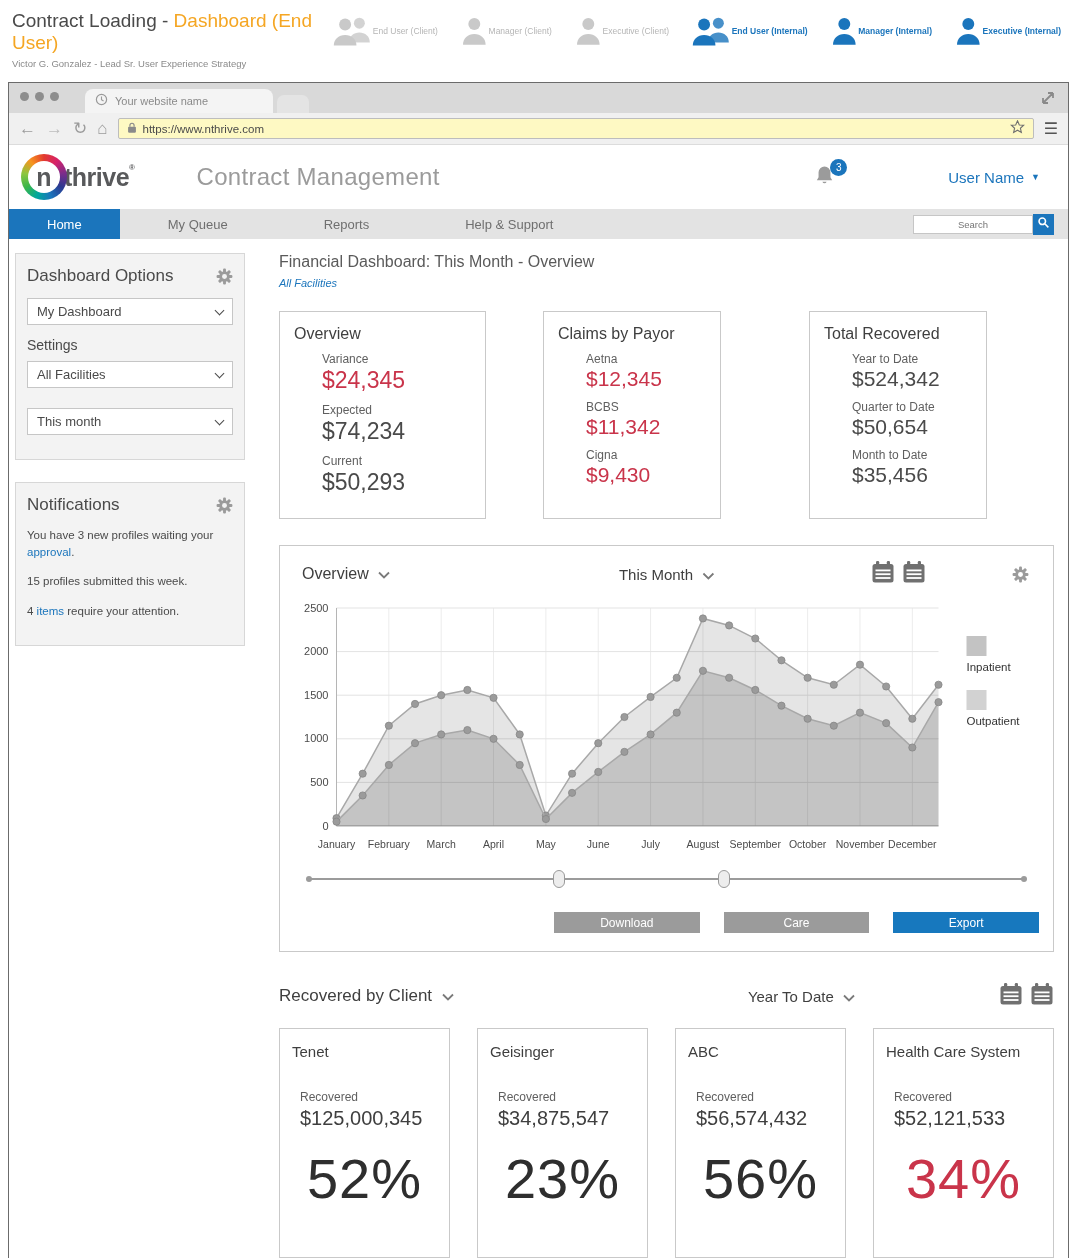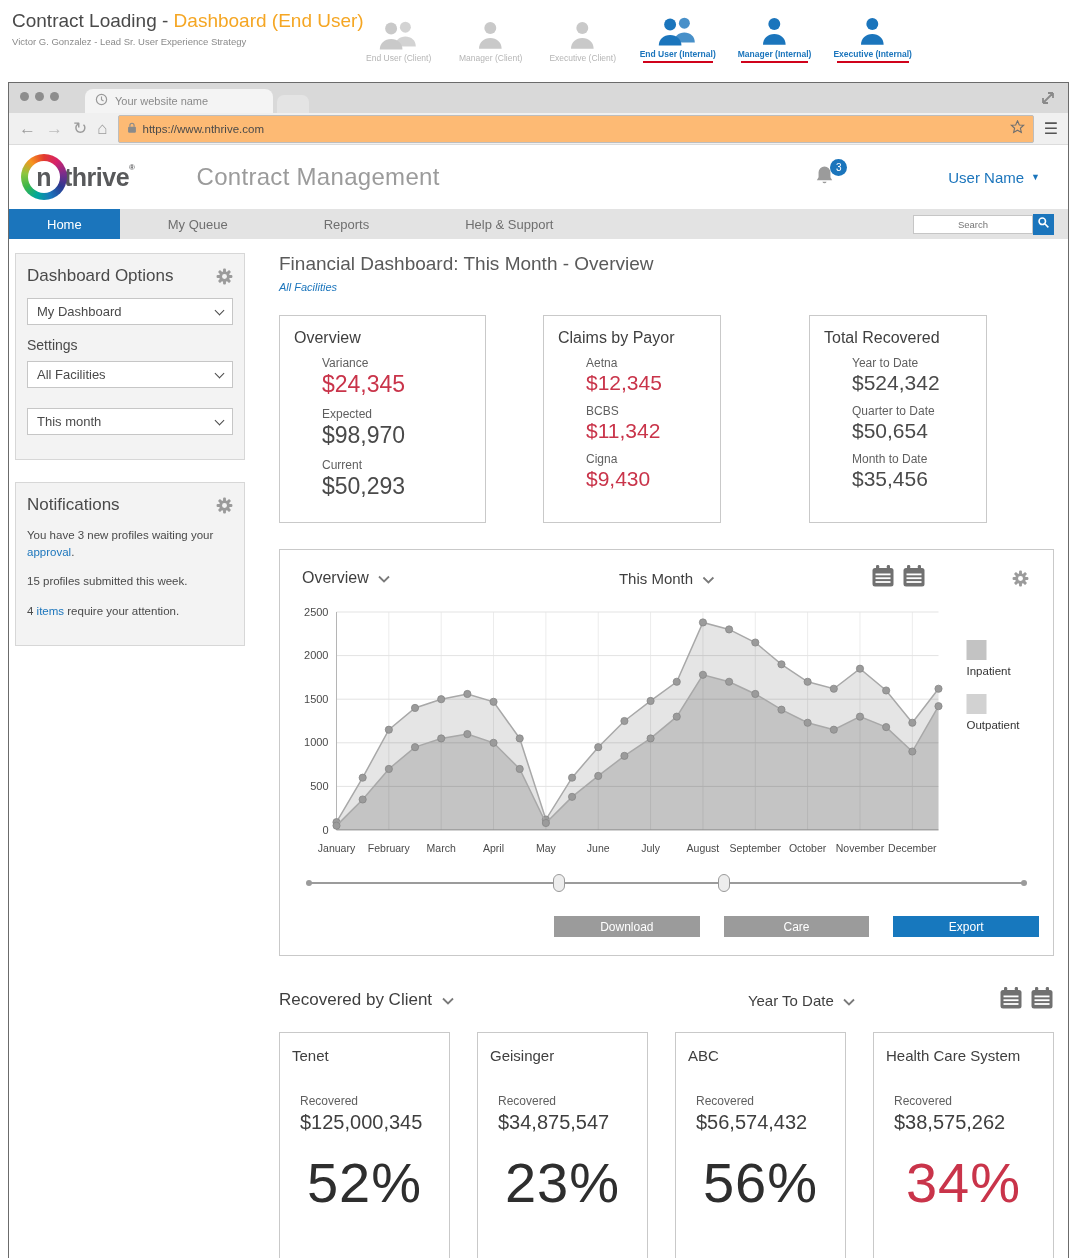--- a/index.html
+++ b/index.html
@@ -1,25 +1,25 @@
 <!DOCTYPE html>
 <html><head>
 <meta charset="utf-8">
 <style>
   *{margin:0;padding:0;box-sizing:border-box;}
   html,body{background:#fff;}
   body{width:1077px;font-family:"Liberation Sans",sans-serif;color:#4a4a4a;}
 
   
-  .meta-header{display:flex;justify-content:flex-start;align-items:flex-start;padding:10px 14px 6px 12px;height:78px;}
+  .meta-header{display:flex;justify-content:space-between;align-items:flex-start;padding:10px 14px 6px 12px;height:78px;}
   .meta-title{font-size:19px;color:#4a4a4a;}
   .meta-title .hl{color:#f5a623;}
   .meta-subtitle{font-size:9.5px;color:#8a8a8a;margin-top:4px;}
   .personas{display:flex;align-items:flex-end;gap:22px;padding:2px 2px 0 0;}
-  .persona{display:flex;flex-direction:column;align-items:center;min-width:70px;}
+  .persona{display:flex;flex-direction:row;align-items:center;min-width:70px;}
   .persona-icon{height:34px;display:flex;align-items:flex-end;justify-content:center;}
   .persona-icon svg{height:31px;}
   .persona.client{color:#c9c9c9;}
   .persona.internal{color:#1b75bc;}
   .persona-label{font-size:8.5px;margin-top:3px;white-space:nowrap;}
   .persona.client .persona-label{color:#b5b5b5;}
   .persona.internal .persona-label{color:#1b75bc;font-weight:bold;}
   .persona-underline{width:92%;height:2px;background:#d0021b;margin-top:2px;}
 
   
@@ -30,21 +30,21 @@
   .tab{margin-left:76px;width:188px;height:24px;background:#f4f4f4;border-radius:8px 8px 0 0;display:flex;align-items:center;gap:7px;padding:0 10px;}
   .tab svg{width:13px;height:13px;}
   .tab-title{font-size:11px;color:#8a8a8a;white-space:nowrap;}
   .tab-stub{width:32px;height:18px;background:#e4e4e4;border-radius:7px 7px 0 0;margin-left:4px;}
   .expand-ico{position:absolute;right:10px;top:5px;width:20px;height:20px;}
   .expand-ico svg{width:20px;height:20px;}
 
   .urlrow{height:32px;background:#f0f0f0;display:flex;align-items:center;padding:0 10px;gap:10px;border-bottom:1px solid #dcdcdc;}
   .nav-ico{color:#9b9b9b;font-size:17px;line-height:1;}
   .nav-ico.fwd{color:#bdbdbd;}
-  .url-field{flex:1;height:28px;background:#fdba74;border:1px solid #bdbdbd;border-radius:2px;display:flex;align-items:center;padding:0 8px;gap:6px;}
+  .url-field{flex:1;height:21px;background:#fef9c3;border:1px solid #bdbdbd;border-radius:2px;display:flex;align-items:center;padding:0 8px;gap:6px;}
   .url-field svg{width:10px;height:13px;flex:none;}
   .url-text{font-size:11.5px;color:#4a4a4a;flex:1;}
   .star-ico svg{width:15px;height:14px;}
   .menu-ico{color:#555;font-size:16px;}
 
   
   .app-header{height:64px;background:#fff;display:flex;align-items:center;padding:0 22px 0 12px;}
   .logo{display:flex;align-items:center;}
   .ring{width:46px;height:46px;border-radius:50%;position:relative;flex:none;
     background:conic-gradient(#e23a2e,#d6216b,#7b2d8b,#2b3990,#1b75bc,#00a79d,#39b54a,#8dc63f,#f7941e,#e23a2e);}
@@ -78,21 +78,21 @@
   .gear svg{width:17px;height:17px;}
   .gear-hole{fill:#f3f3f3;}
   .chart-head .gear-hole,.recovered-head .gear-hole{fill:#fff;}
   .select{height:27px;background:#fff;border:1px solid #c6c6c6;display:flex;align-items:center;justify-content:space-between;padding:0 9px;font-size:13px;color:#4a4a4a;margin-bottom:12px;cursor:pointer;}
   .chev{width:7px;height:7px;border-right:1.7px solid #4a4a4a;border-bottom:1.7px solid #4a4a4a;transform:rotate(45deg);margin-top:-3px;flex:none;}
   .settings-label{font-size:14px;margin:4px 0 8px;}
   .note{font-size:11.5px;line-height:1.45;margin-bottom:13px;color:#4a4a4a;}
   .note a{color:#1b75bc;text-decoration:none;cursor:pointer;}
 
   main{flex:1;margin-left:34px;min-width:0;}
-  .main-title{font-size:19px;color:#5a5a5a;font-weight:400;}
+  .main-title{font-size:16px;color:#5a5a5a;font-weight:400;}
   .facilities-link{font-size:11px;color:#1b75bc;font-style:italic;margin-top:6px;display:inline-block;text-decoration:none;}
 
   .cards-row{display:flex;margin-top:20px;}
   .scard{background:#fff;border:1px solid #c9c9c9;padding:13px 14px 22px;}
   .scard:nth-child(1){width:207px;margin-right:57px;}
   .scard:nth-child(2){width:178px;margin-right:88px;}
   .scard:nth-child(3){width:178px;}
   .scard-title{font-size:16px;margin-bottom:6px;color:#3f3f3f;}
   .metric{margin:9px 0 0 28px;}
   .m-label{font-size:12px;color:#5f5f5f;}
@@ -357,21 +357,21 @@
 
       <div class="cards-row">
           <div class="scard">
        <div class="scard-title">Overview</div>
             <div class="metric">
        <div class="m-label">Variance</div>
        <div class="m-value red">$24,345</div>
      </div>
             <div class="metric">
        <div class="m-label">Expected</div>
-       <div class="m-value">$98,970</div>
+       <div class="m-value">$74,234</div>
      </div>
             <div class="metric">
        <div class="m-label">Current</div>
        <div class="m-value">$50,293</div>
      </div>
      </div>
           <div class="scard">
        <div class="scard-title">Claims by Payor</div>
             <div class="metric">
        <div class="m-label">Aetna</div>
@@ -617,20 +617,20 @@
      </div>
           <div class="ccard">
        <div class="c-name">ABC</div>
        <div class="c-label">Recovered</div>
        <div class="c-amount">$56,574,432</div>
        <div class="c-pct">56%</div>
      </div>
           <div class="ccard">
        <div class="c-name">Health Care System</div>
        <div class="c-label">Recovered</div>
-       <div class="c-amount">$38,575,262</div>
+       <div class="c-amount">$52,121,533</div>
        <div class="c-pct red">34%</div>
      </div>
         </div>
     </main>
   </div>
 
 </div>
 
 </body></html>

